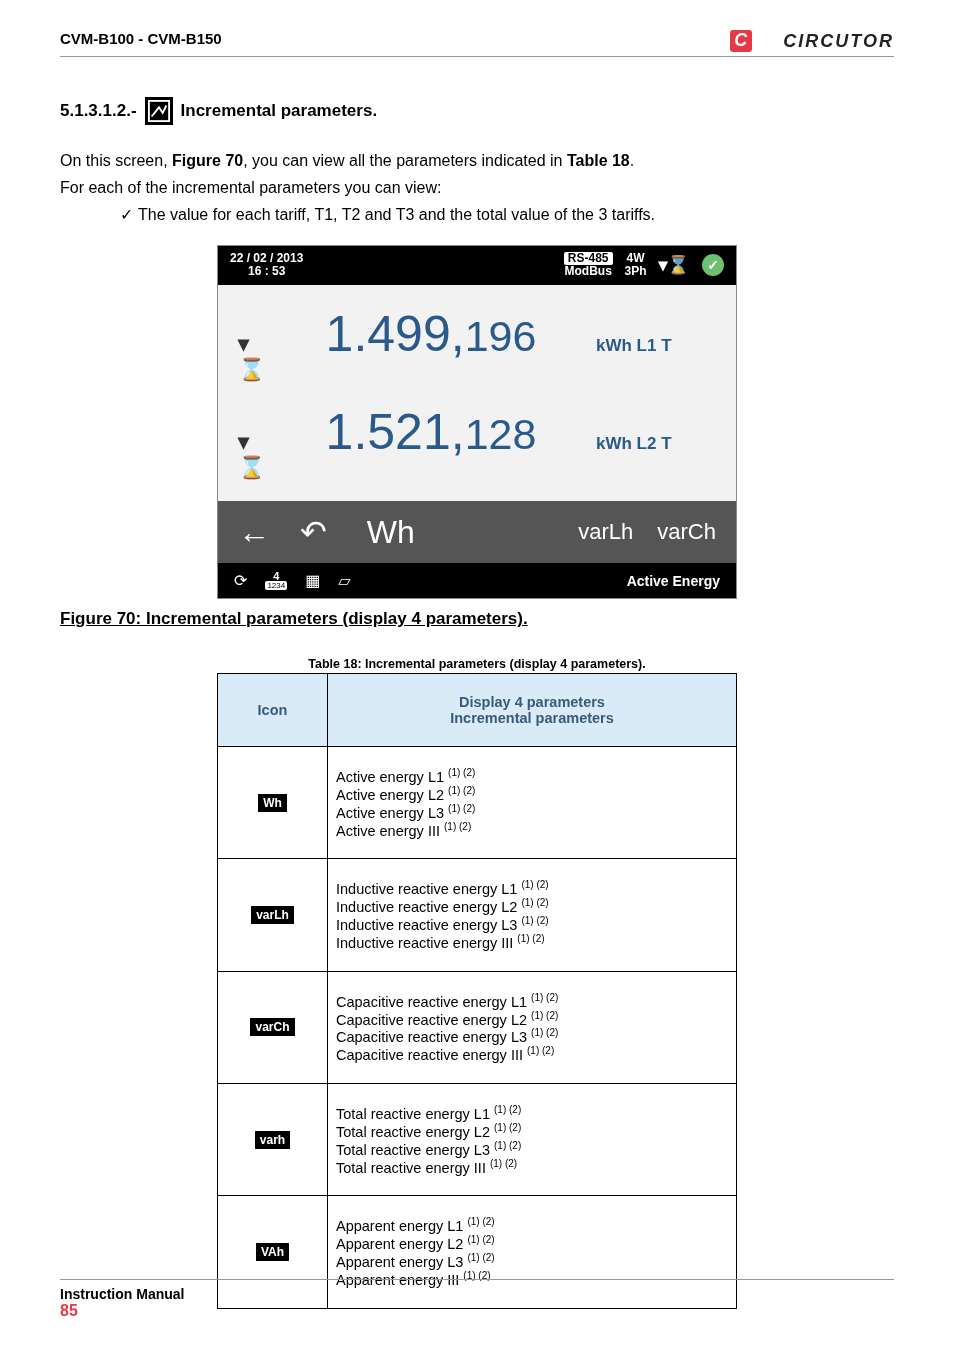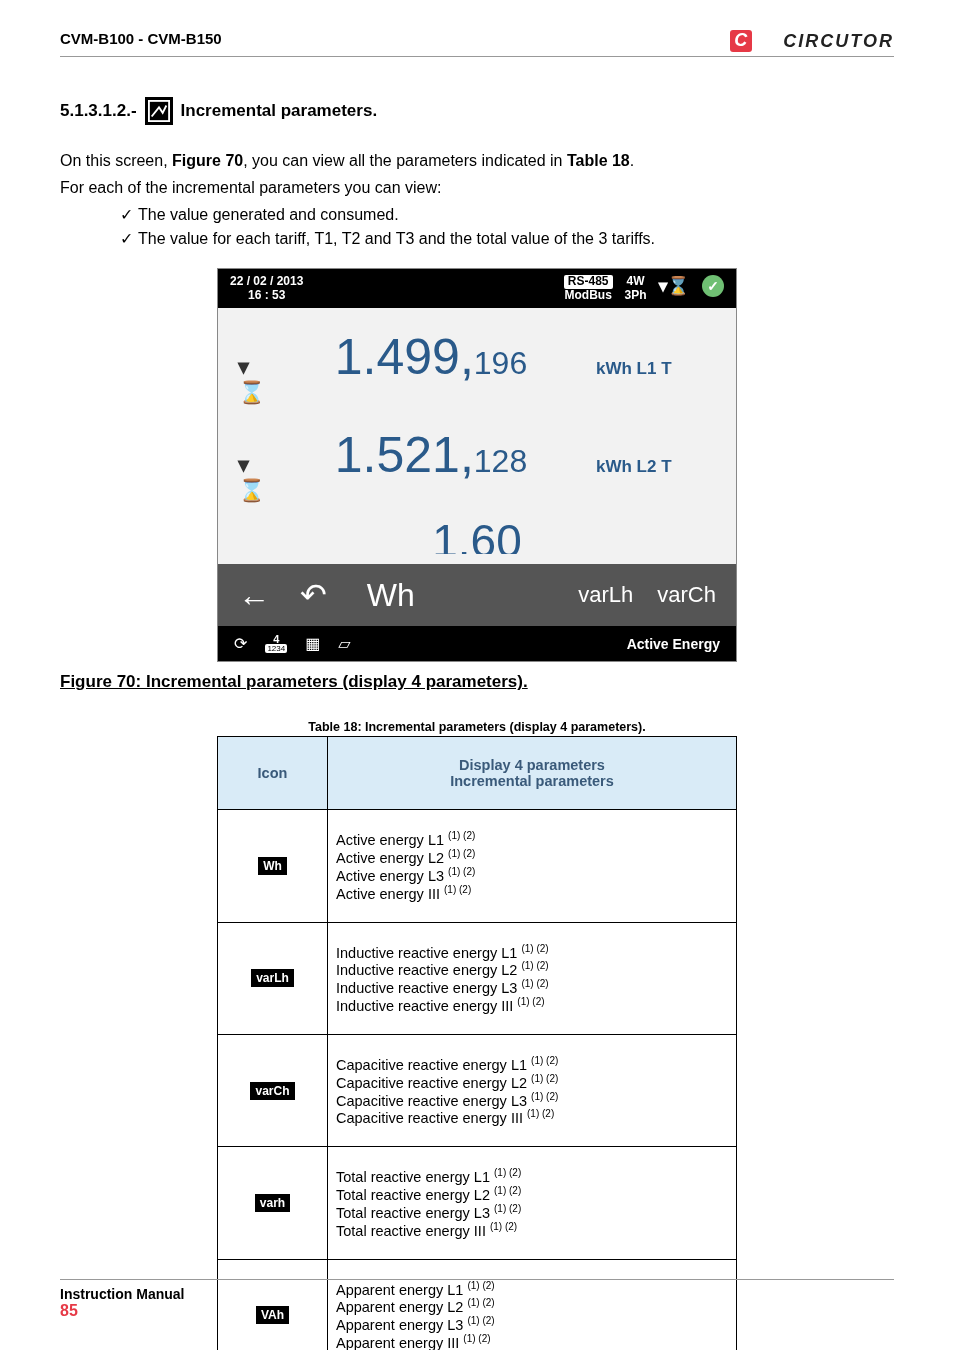--- a/index.html
+++ b/index.html
@@ -100,21 +100,21 @@
     .device-figure {
       width: 520px;
       margin: 0 auto 10px;
       background: #f2f2f2;
       border: 1px solid #888;
     }
     .dev-top {
       background: #000;
       color: #fff;
       display: flex;
-      align-items: flex-start;
+      align-items: center;
       padding: 6px 12px;
       gap: 12px;
       font-size: 12px;
       font-weight: bold;
     }
     .dev-top .dt { line-height: 1.15; }
     .dev-top .spacer { flex: 1; }
     .rs-box {
       background: #fff;
       color: #000;
@@ -148,21 +148,21 @@
       color: #333;
     }
     .big-num {
       font-size: 50px;
       font-weight: 300;
       color: #2a5a8a;
       font-family: Arial, sans-serif;
       flex: 1;
       text-align: center;
     }
-    .big-num .frac { font-size: 32px; }
+    .big-num .frac { font-size: 43px; }
     .unit-label {
       font-size: 17px;
       font-weight: bold;
       color: #2a5a8a;
       width: 120px;
     }
     .dev-partial {
       font-size: 46px;
       color: #2a5a8a;
       text-align: center;
@@ -291,21 +291,20 @@
       </svg>
   </span>
   <span class="section-title">Incremental parameters.</span>
 </div>
 
 <p class="body-text">
   <span>On this screen, </span><span class="bold">Figure 70</span><span>, you can view all the parameters indicated in </span><span class="bold">Table 18</span><span>.</span>
 </p>
 <p class="body-text">For each of the incremental parameters you can view:</p>
 <ul class="bullet-list">
-  <li>The value generated and consumed.</li>
   <li>The value for each tariff, T1, T2 and T3 and the total value of the 3 tariffs.</li>
 </ul>
 
 <div class="device-figure">
   <div class="dev-top">
     <div class="dt col">
       <div>22 / 02 / 2013</div>
       <div>16 : 53</div>
     </div>
     <div class="spacer"></div>
@@ -324,21 +323,20 @@
     <div class="dev-row">
       <span class="hg-icon">▾⌛</span>
       <span class="big-num"><span>1.499,</span><span class="frac">196</span></span>
       <span class="unit-label">kWh L1 T</span>
     </div>
     <div class="dev-row">
       <span class="hg-icon">▾⌛</span>
       <span class="big-num"><span>1.521,</span><span class="frac">128</span></span>
       <span class="unit-label">kWh L2 T</span>
     </div>
-    <div class="dev-partial">1.60</div>
   </div>
   <div class="dev-bottom1">
     <span class="arrow">←</span>
     <span class="arrow">↶</span>
     <span class="wh">Wh</span>
     <span class="right-labels">
       <span>varLh</span>
       <span>varCh</span>
     </span>
   </div>

